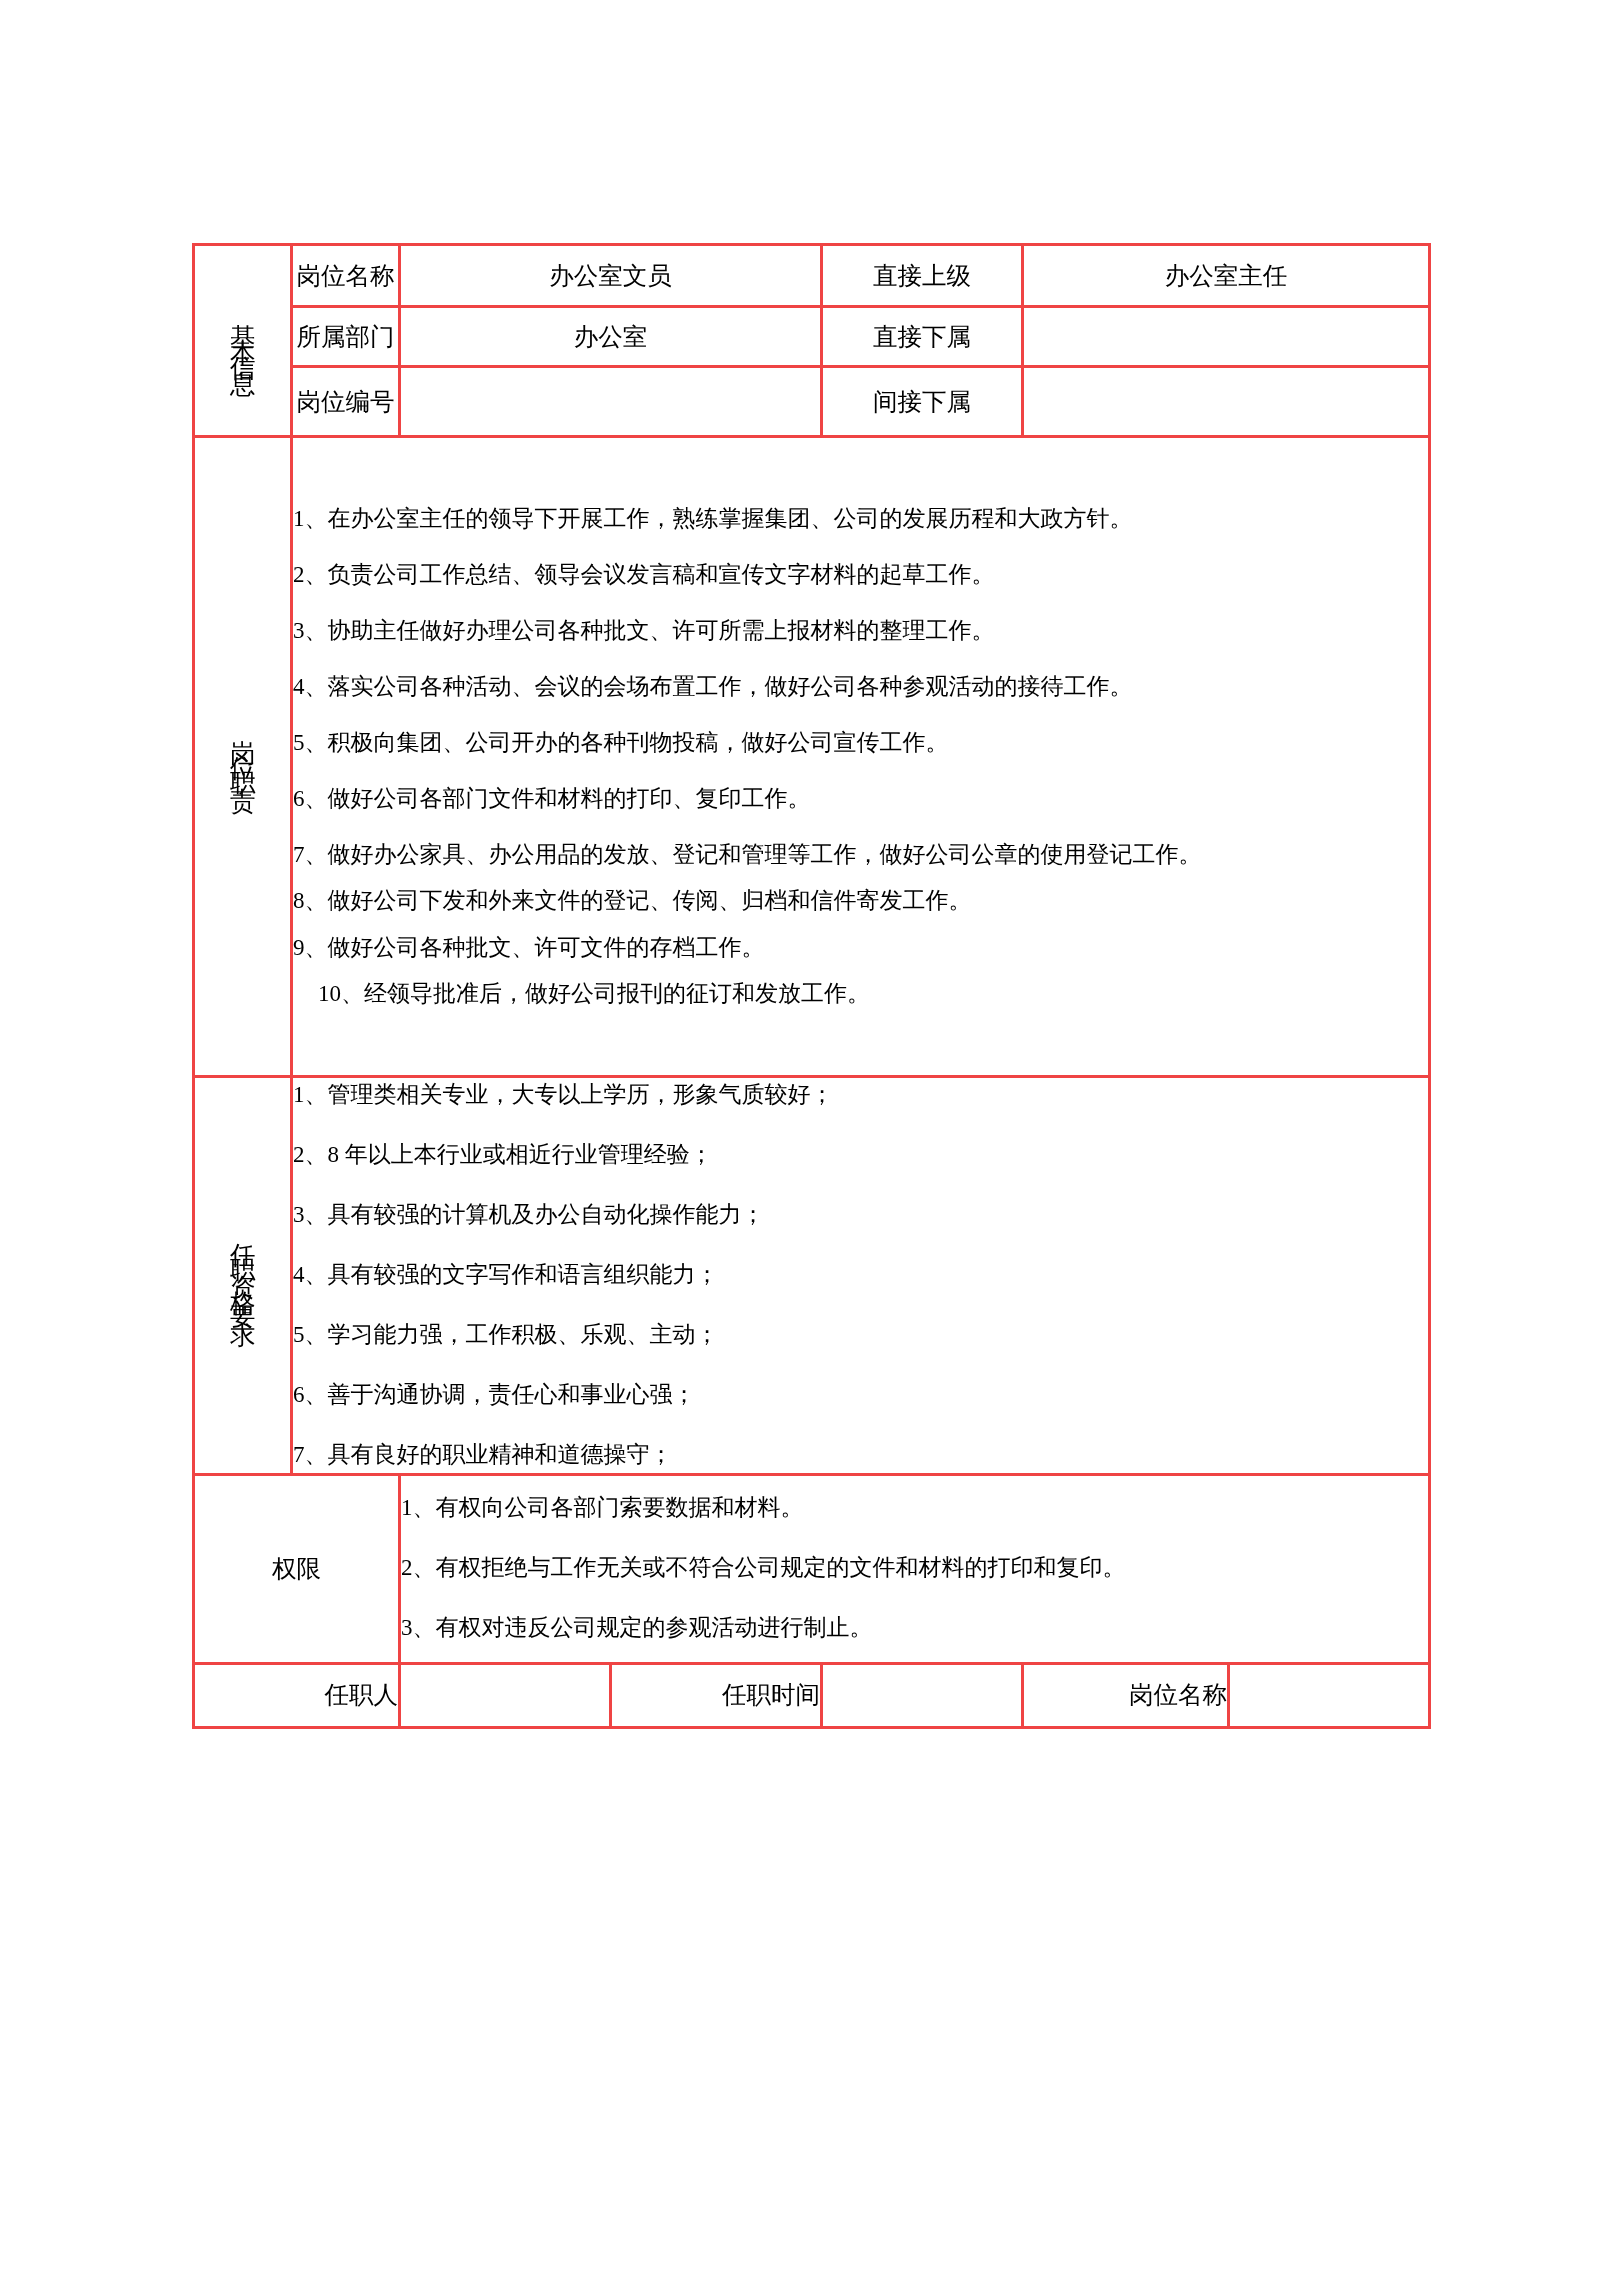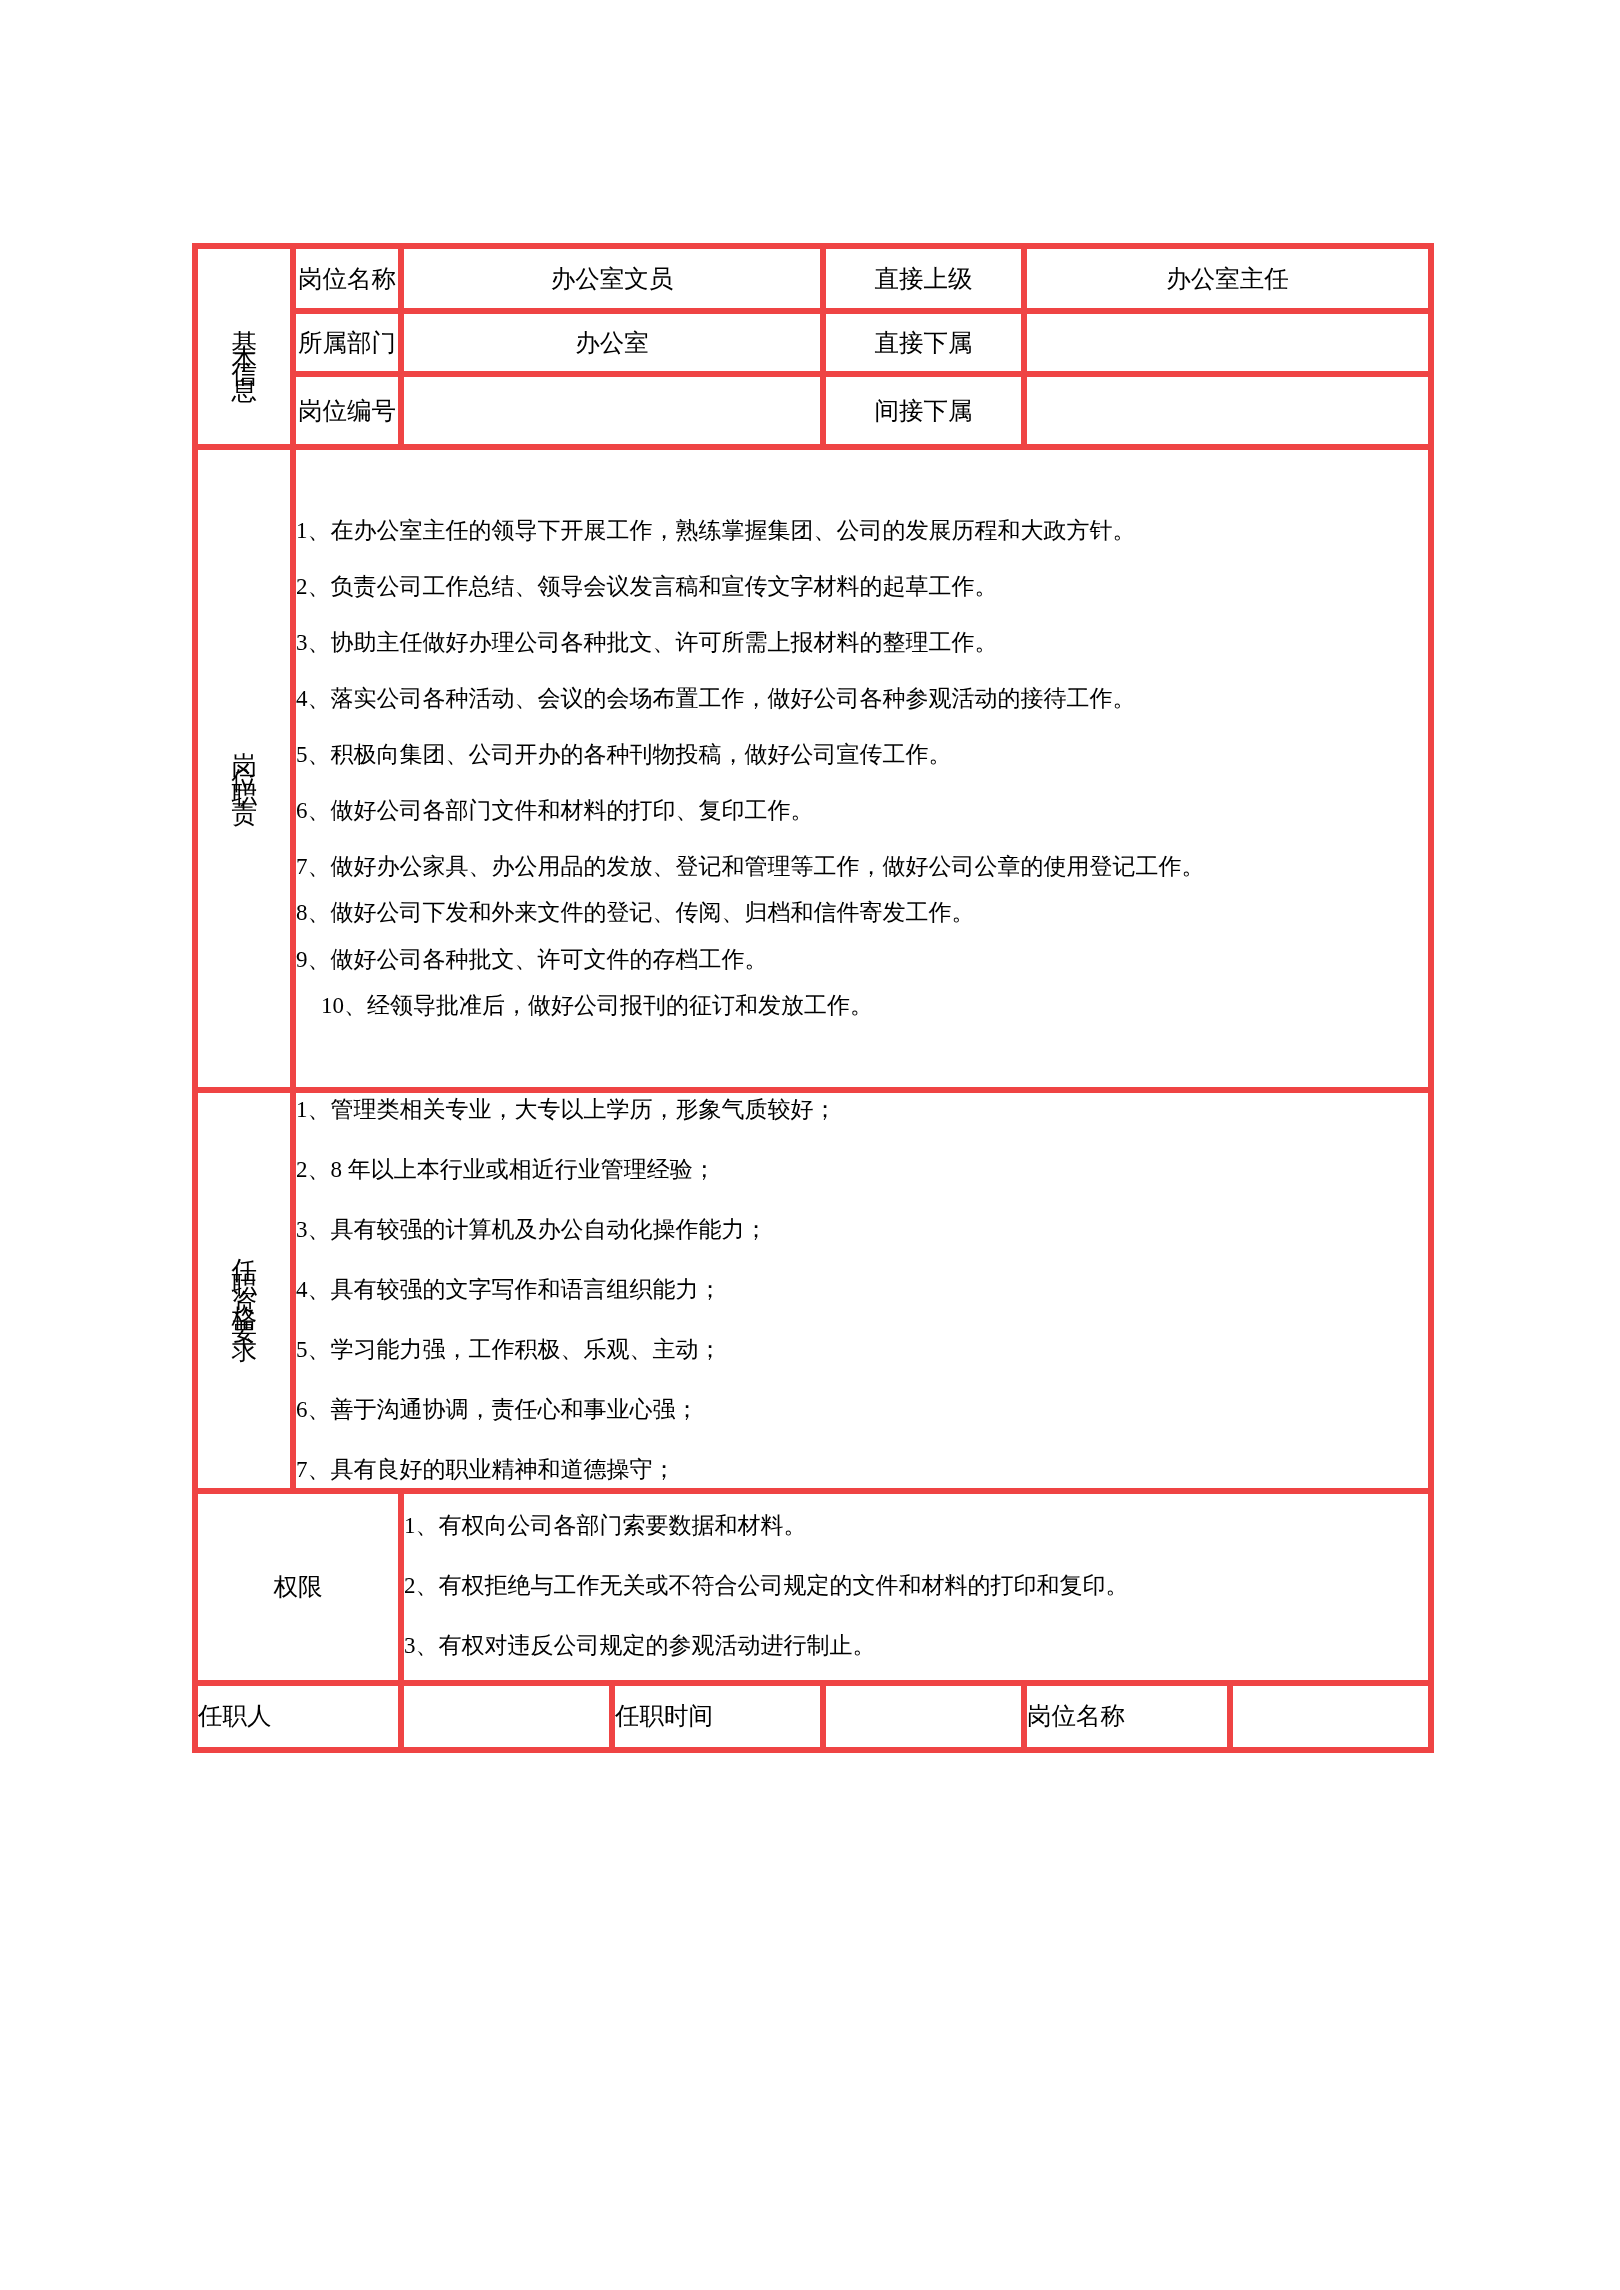--- a/index.html
+++ b/index.html
@@ -38,21 +38,21 @@
   .main-table {
     position: absolute;
     left: 192px;
     top: 243px;
     width: 1235px;
     border-collapse: collapse;
     table-layout: fixed;
   }
 
   .main-table td {
-    border: 6px solid #ef4444;
+    border: 3px solid #ef4444;
     padding: 0;
     vertical-align: middle;
     font-size: 24.5px;
     line-height: 1.45;
   }
 
   
   .vlabel {
     text-align: center;
     vertical-align: middle;
@@ -107,21 +107,21 @@
   .authority .list-item { margin-bottom: 25.5px; }
   .authority .list-item:last-child { margin-bottom: 0; }
 
   .authority-label {
     text-align: center;
     font-size: 25.5px;
     vertical-align: middle;
   }
 
   .footer-label {
-    text-align: left;
+    text-align: right;
     font-size: 25.5px;
     height: 61px;
   }
   .footer-blank { height: 61px; }
 </style>
 </head>
 <body>
 
 <div class="page">
 

